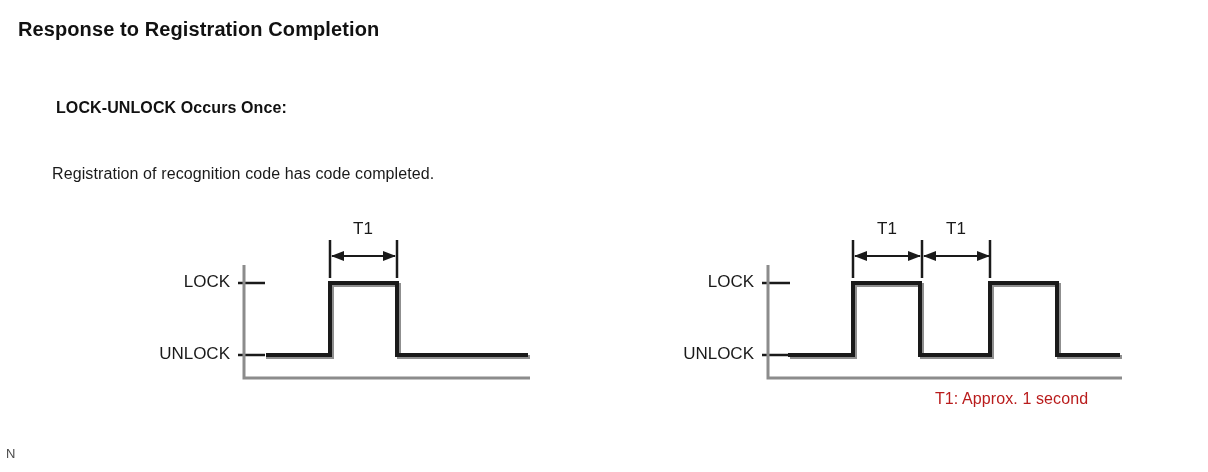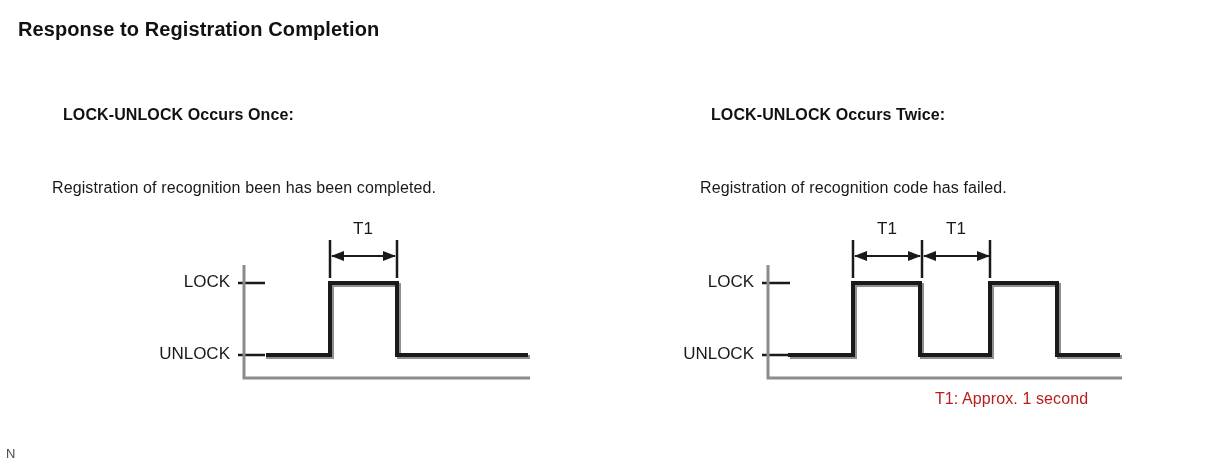--- a/index.html
+++ b/index.html
@@ -27,21 +27,21 @@
   .panel {
     position: absolute;
     top: 95px;
   }
   .panel-left  { left: 52px;  width: 600px; }
   .panel-right { left: 700px; width: 500px; }
   .panel-heading {
     font-size: 16px;
     font-weight: bold;
     color: #111111;
-    margin: 11px;
+    margin: 4px;
     letter-spacing: 0.1px;
   }
   .panel-desc {
     font-size: 16px;
     font-weight: normal;
     color: #1a1a1a;
     margin: 0;
     padding-top: 44px;
     letter-spacing: 0.1px;
   }
@@ -117,21 +117,21 @@
     color: #4a4a4a;
   }
 </style>
 </head>
 <body>
 
 <div class="page-title">Response to Registration Completion</div>
 
 <div class="panel panel-left">
   <div class="panel-heading">LOCK-UNLOCK Occurs Once:</div>
-  <div class="panel-desc">Registration of recognition been has been completed.</div>
+  <div class="panel-desc">Registration of recognition code has code completed.</div>
 </div>
 
 <div class="diagram-wrap diagram-left">
   <svg class="wave-svg" width="480" height="175" viewBox="0 0 480 175">
 
     <text class="level-label" x="170" y="71">LOCK</text>
     <text class="level-label" x="170" y="143">UNLOCK</text>
 
     <line class="tick-line" x1="178" y1="71" x2="205" y2="71"></line>
     <line class="tick-line" x1="178" y1="143" x2="205" y2="143"></line>
@@ -146,22 +146,20 @@
 
     <line class="dim-line" x1="272" y1="44" x2="335" y2="44"></line>
     <polygon class="arrow-head" points="271,44 284,39 284,49"></polygon>
     <polygon class="arrow-head" points="336,44 323,39 323,49"></polygon>
 
     <text class="dim-label" x="303" y="22">T1</text>
   </svg>
 </div>
 
 <div class="panel panel-right">
-  <div class="panel-heading">LOCK-UNLOCK Occurs Twice:</div>
-  <div class="panel-desc">Registration of recognition code has failed.</div>
 </div>
 
 <div class="diagram-wrap diagram-right">
   <svg class="wave-svg" width="560" height="175" viewBox="0 0 560 175">
 
     <text class="level-label" x="164" y="71">LOCK</text>
     <text class="level-label" x="164" y="143">UNLOCK</text>
 
     <line class="tick-line" x1="172" y1="71" x2="200" y2="71"></line>
     <line class="tick-line" x1="172" y1="143" x2="200" y2="143"></line>

